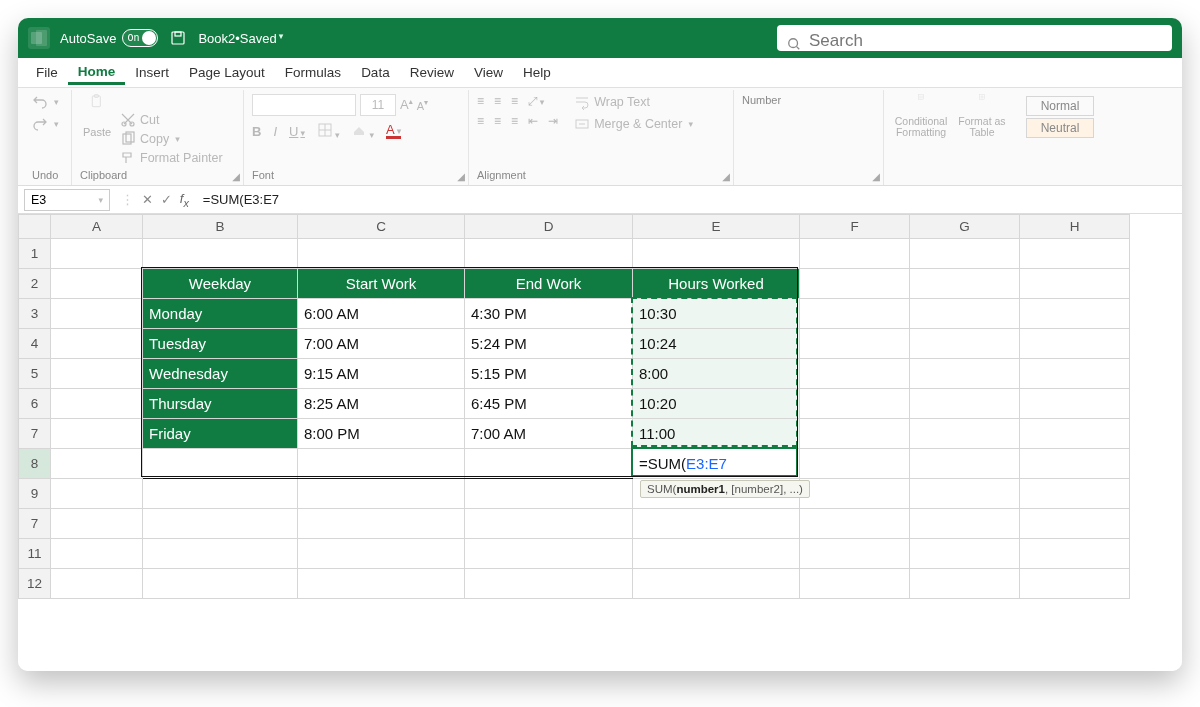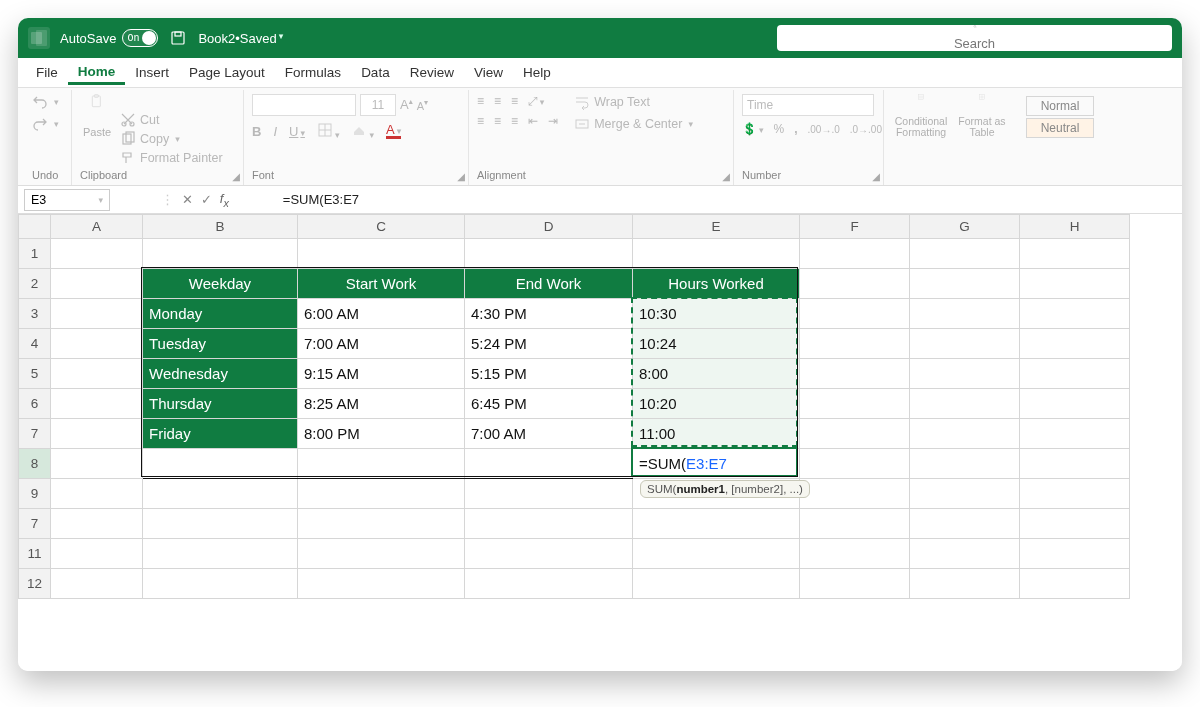--- a/index.html
+++ b/index.html
@@ -6,34 +6,34 @@
   body { background: #fff; width: 1200px; height: 707px; overflow: hidden; padding: 18px; }
   .window { width: 1164px; height: 653px; border-radius: 10px; box-shadow: 0 12px 30px rgba(0,0,0,0.25); overflow: hidden; background: #fff; display: flex; flex-direction: column; }
   .titlebar { background: #107c41; height: 40px; display: flex; align-items: center; padding: 0 10px; color: #fff; gap: 10px; }
   .xl-icon { width: 22px; height: 22px; background: rgba(255,255,255,0.12); border-radius: 3px; display:flex;align-items:center;justify-content:center;font-size:12px;font-weight:700;color:#fff; }
   .autosave { display: flex; align-items: center; gap: 6px; font-size: 13px; }
   .toggle { width: 36px; height: 18px; border: 1px solid #fff; border-radius: 10px; display:flex; align-items:center; padding:1px; background: rgba(255,255,255,0.08); }
   .toggle .knob { width:14px; height:14px; background:#fff; border-radius:50%; }
   .toggle .lbl { font-size:10px; color:#fff; margin:4px 3px;font-family:Liberation Mono, monospace; }
   .save-icon{width:20px;height:20px;display:flex;align-items:center;justify-content:center;}
   .booktitle { font-size: 13px; display:flex;gap:0; }
-  .searchbar { margin-left: auto; background: #fff; height: 26px; width: 395px; border-radius: 4px; display:flex; align-items:center; padding:0 10px; gap:8px; color:#777; font-size:13px;flex-direction:column; }
+  .searchbar { margin-left: auto; background: #fff; height: 26px; width: 395px; border-radius: 4px; display:flex; align-items:flex-end; padding:0 10px; gap:8px; color:#777; font-size:17px; }
   .menubar { height: 30px; display:flex; align-items:center; padding: 0 8px; border-bottom: 1px solid #e0e0e0; background:#fff; }
   .menubar .tab { font-size: 13.5px; padding: 4px 10px; color:#333; cursor:pointer; }
   .menubar .tab.active { color:#107c41; font-weight:600; border-bottom: 3px solid #107c41; padding-bottom: 3px; }
   .ribbon { height: 98px; background: #fafafa; border-bottom: 1px solid #ddd; display:flex; align-items:stretch; padding:2px 6px 0 6px; color:#b8b8b8; font-size:12px; }
   .rgroup { border-right: 1px solid #e5e5e5; display:flex; flex-direction:column; justify-content:space-between; padding: 4px 8px 2px 8px; position:relative;}
   .rgroup .body { display:flex; align-items:flex-start; gap:6px; flex:1; }
   .rgroup .lbl { text-align:left; font-size:11px; color:#888; padding-bottom:2px; }
   .rbtn { display:flex; align-items:center; gap:4px; font-size:12.5px; color:#b8b8b8; }
   .bigbtn { width:34px;height:44px; display:flex;flex-direction:column;align-items:center;justify-content:center;font-size:11px;color:#b0b0b0;gap:16px;}
   .bigbtn svg{opacity:0.5}
   .stack { display:flex; flex-direction:column; gap:3px; align-items:flex-start; }
   .iconsmall{width:16px;height:16px;opacity:0.55;}
-  .formulabar { height: 28px; background:#fff; border-bottom: 1px solid #ddd; display:flex; align-items:center; font-size:13px;gap:40px; }
+  .formulabar { height: 28px; background:#fff; border-bottom: 1px solid #ddd; display:flex; align-items:center; font-size:13px; }
   .namebox { width:86px; border:1px solid #ccc; height:22px; margin:0 3px 0 6px; padding:0 6px; display:flex; align-items:center; justify-content:space-between; font-size:12.5px;}
   .fxctl { display:flex; align-items:center; gap:8px; padding: 0 8px; color:#888; }
   .fxctl .sep{color:#ccc;}
   .fxinput { flex:1; padding: 0 6px; font-size:13px; color:#222; }
   .sheet { flex:1; overflow:hidden; position:relative; background:#fff; }
   table.grid { border-collapse:collapse; table-layout:fixed; }
   table.grid th, table.grid td { border: 1px solid #d6d6d6; font-size: 15px; font-weight:400; }
   table.grid thead th { background:#f2f2f2; color:#555; font-weight:400; height:24px; text-align:center; font-size:13.5px;}
   table.grid tbody th.rowhdr { background:#f2f2f2; width:32px; color:#555; font-weight:400; text-align:center; font-size:13.5px;}
   table.grid tbody th.rowhdr.active { background:#d6e8dc; }
@@ -218,30 +218,20 @@
               </svg>
               <span>Merge &amp; Center</span>
               <span class="dropdown-caret">▾</span>
             </div>
         </div>
       </div>
       <div class="lbl">Alignment</div>
       <span class="dialog-launcher">◢</span>
     </div>
     <div class="rgroup" style="width:150px">
-      <div class="body stack" style="gap:6px;width:100%">
-        <input class="combo" style="width: 132px;" value="Time">
-        <div style="display:flex;gap:10px;align-items:center">
-          <span>💲<span class="dropdown-caret">▾</span></span>
-          <span>%</span>
-          <span style="font-weight:700">,</span>
-          <span style="font-size:10px">.00→.0</span>
-          <span style="font-size:10px">.0→.00</span>
-        </div>
-      </div>
       <div class="lbl">Number</div>
       <span class="dialog-launcher">◢</span>
     </div>
     <div class="rgroup" style="width:134px;border-right:none">
       <div class="body" style="gap:4px">
         <div class="bigbtn" style="width:58px">
           <svg width="22" height="22" viewBox="0 0 16 16" fill="none" stroke="#bbb">
               <rect x="2" y="2" width="12" height="12"></rect>
               <line x1="2" y1="6" x2="14" y2="6"></line>
               <line x1="2" y1="10" x2="14" y2="10"></line>
@@ -426,17 +416,17 @@
             <td class=""></td>
             <td class=""></td>
             <td class=""></td>
             <td class=""></td>
             <td class=""></td>
           </tr>
         </tbody>
       </table>
     <div class="marching" id="marching" style="left: 613px; top: 83px; width: 167px; height: 150px;"></div>
     <div class="active-cell-border" id="activecell" style="left: 613px; top: 233px; width: 167px; height: 30px;"></div>
-    <div class="formula-tooltip" id="tooltip" style="left: 622px; top: 266px; border-radius: 6px;">SUM(<b>number1</b>, [number2], ...)</div>
+    <div class="formula-tooltip" id="tooltip" style="left: 622px; top: 266px;">SUM(<b>number1</b>, [number2], ...)</div>
   <div style="position: absolute; left: 123px; top: 53px; width: 657px; height: 210px; border: 1px solid rgb(17, 17, 17); pointer-events: none;"></div>
     </div>
 
 </div>
 
 </body></html>

